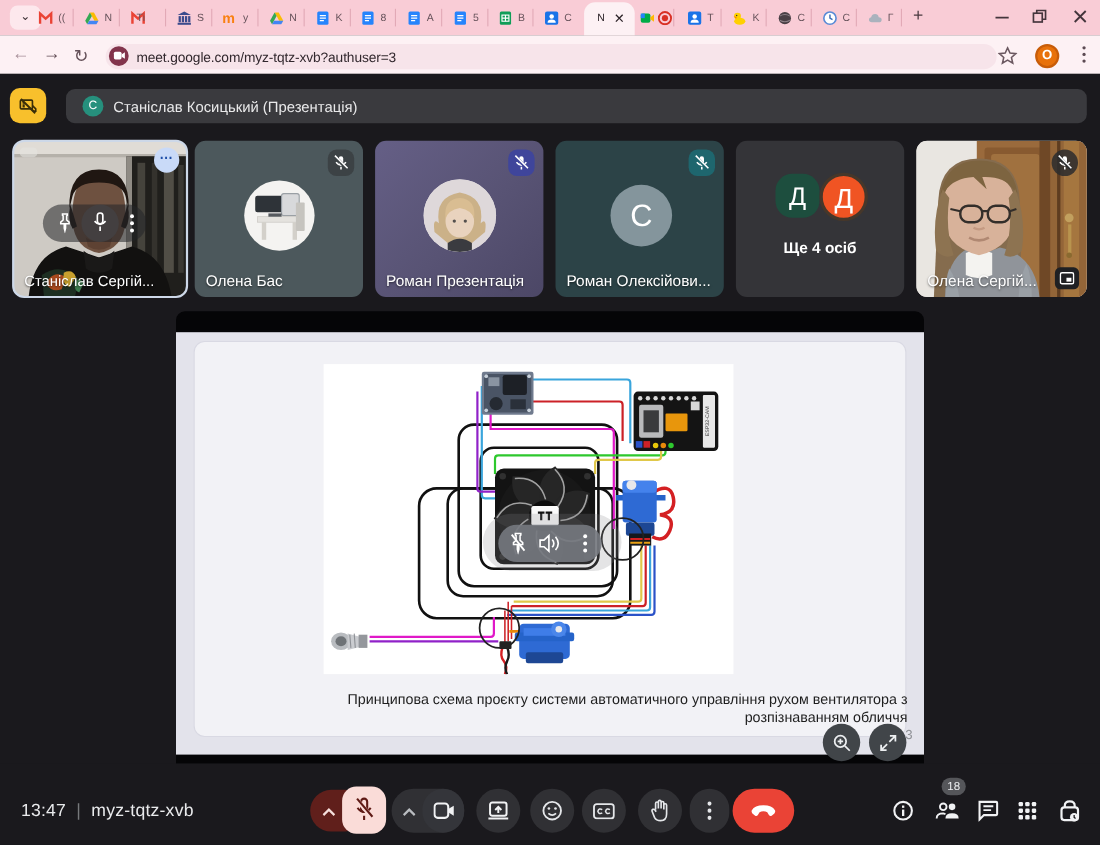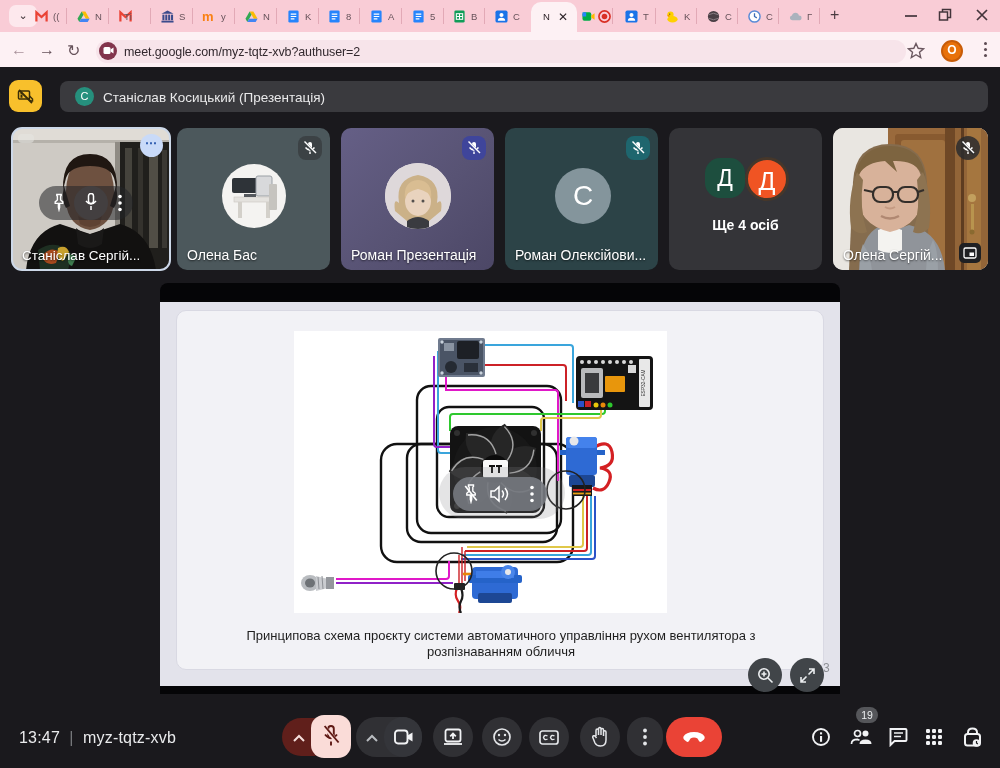--- a/index.html
+++ b/index.html
@@ -25,21 +25,21 @@
 #bannertxt{position:absolute;left:103px;top:90px;color:#e9e9ea;font-size:13.5px}
 
 .tile{position:absolute;top:128px;width:153px;height:142px;border-radius:10px;overflow:hidden}
 .tname{position:absolute;left:10px;bottom:7px;color:#fff;font-size:13px;text-shadow:0 1px 2px rgba(0,0,0,.6);white-space:nowrap}
 .micoff{position:absolute;top:8px;right:8px;width:24px;height:24px;border-radius:8px}
 .micoff svg{position:absolute;left:4px;top:4px}
 
 #present{position:absolute;left:160px;top:283px;width:680px;height:417px;background:#050507;border-radius:8px 8px 0 0}
 #lavender{position:absolute;left:0px;top:19px;width:680px;height:384px;background:#e3e3eb}
 #slide{position:absolute;left:16px;top:27px;width:648px;height:360px;background:#f2f2f6;border:1px solid #d9d9e3;border-radius:10px}
-#caption{position:absolute;left:0;top:317px;width:648px;text-align:center;font-size:13px;color:#1e1e1e;line-height:16px}
+#caption{position:absolute;left:0;top:317px;width:648px;text-align:right;font-size:13px;color:#1e1e1e;line-height:16px}
 .zoombtn{position:absolute;width:34px;height:34px;border-radius:50%;background:#414549;color:#eceef0}
 
 #bottombar{position:absolute;left:0;top:694px;width:1000px;height:74px;background:#1a191d}
 .ctl{position:absolute;top:23px;height:40px;background:#303034;border-radius:20px}
 #hangup{position:absolute;left:666px;top:23px;width:56px;height:40px;background:#ea4336;border-radius:20px}
 #meetinfo{position:absolute;left:19px;top:35px;color:#e9eaec;font-size:16px;letter-spacing:0.2px}
 </style>
 </head>
 <body>
 
@@ -206,21 +206,21 @@
   </svg>
 <span class="navarrow" style="left:11px;color:#a9929b">←</span>
 <span class="navarrow" style="left:39px">→</span>
 <span class="navarrow" style="left:67px">↻</span>
 <div id="omnibox"></div>
 <div id="shareico"></div>
 <svg style="position:absolute;left:103px;top:46px" width="11" height="9" viewBox="0 0 11 9">
     <rect x="0.5" y="1" width="7" height="7" rx="1.5" fill="#fff"></rect>
     <path d="M7.5 3.5 L10.5 1.5 V7.5 L7.5 5.5 Z" fill="#fff"></path>
   </svg>
-<div id="url">meet.google.com/myz-tqtz-xvb?authuser=2</div>
+<div id="url">meet.google.com/myz-tqtz-xvb?authuser=3</div>
 
 <div id="warnico"></div>
 <svg style="position:absolute;left:17px;top:88px" width="17" height="17" viewBox="0 0 17 17">
     <g stroke="#3a2e08" stroke-width="1.5" fill="none">
       <rect x="1.5" y="3" width="11" height="8" rx="1"></rect>
       <path d="M3.5 5.5 h2 M3.5 7.5 h2 M3.5 9 h2"></path>
       <path d="M12.5 8 l3 3 v2 h-2 l-3-3"></path>
     </g>
     <line x1="2" y1="2" x2="15" y2="15" stroke="#3a2e08" stroke-width="1.8"></line>
   </svg>
@@ -624,21 +624,21 @@
   <div id="hangup"></div>
   <svg style="position:absolute;left:682px;top:36px" width="24" height="14" viewBox="0 0 24 14">
       <path d="M12 2 Q4 2 1.5 6.5 Q0.8 8 2 9.5 L4.5 11.5 Q5.8 12.5 7 11 L8.5 8.5 Q10 7.6 12 7.6 Q14 7.6 15.5 8.5 L17 11 Q18.2 12.5 19.5 11.5 L22 9.5 Q23.2 8 22.5 6.5 Q20 2 12 2 Z" fill="#fff"></path>
     </svg>
 
   <svg style="position:absolute;left:811px;top:33px" width="20" height="20" viewBox="0 0 20 20">
       <circle cx="10" cy="10" r="8" fill="none" stroke="#f1f2f4" stroke-width="1.9"></circle>
       <rect x="9" y="9" width="2.1" height="5.8" fill="#f1f2f4"></rect>
       <rect x="9" y="5.3" width="2.1" height="2.1" fill="#f1f2f4"></rect>
     </svg>
-  <div style="position:absolute;left:856px;top:13px;width:22px;height:16px;border-radius:8px;background:#55565a;color:#eceef0;font-size:10.5px;text-align:center;line-height:16px">19</div>
+  <div style="position:absolute;left:856px;top:13px;width:22px;height:16px;border-radius:8px;background:#55565a;color:#eceef0;font-size:10.5px;text-align:center;line-height:16px">18</div>
   <svg style="position:absolute;left:850px;top:34px" width="24" height="18" viewBox="0 0 24 18">
       <circle cx="15.5" cy="5.5" r="3" fill="#f1f2f4"></circle>
       <path d="M9.5 16 q0-4.6 6-4.6 q6 0 6 4.6 Z" fill="#f1f2f4"></path>
       <circle cx="7.5" cy="5.5" r="3" fill="none" stroke="#f1f2f4" stroke-width="1.7"></circle>
       <path d="M1.5 16 q0-4.6 6-4.6 l2 .8" fill="none" stroke="#f1f2f4" stroke-width="1.7"></path>
     </svg>
   <svg style="position:absolute;left:888px;top:33px" width="20" height="20" viewBox="0 0 20 20">
       <path d="M2.5 2 H17.5 Q18.5 2 18.5 3 V13 Q18.5 14 17.5 14 H6.5 L2.5 18 Z" fill="none" stroke="#f1f2f4" stroke-width="1.9"></path>
       <path d="M6 6 H15 M6 9.5 H13" stroke="#f1f2f4" stroke-width="1.7"></path>
     </svg>

